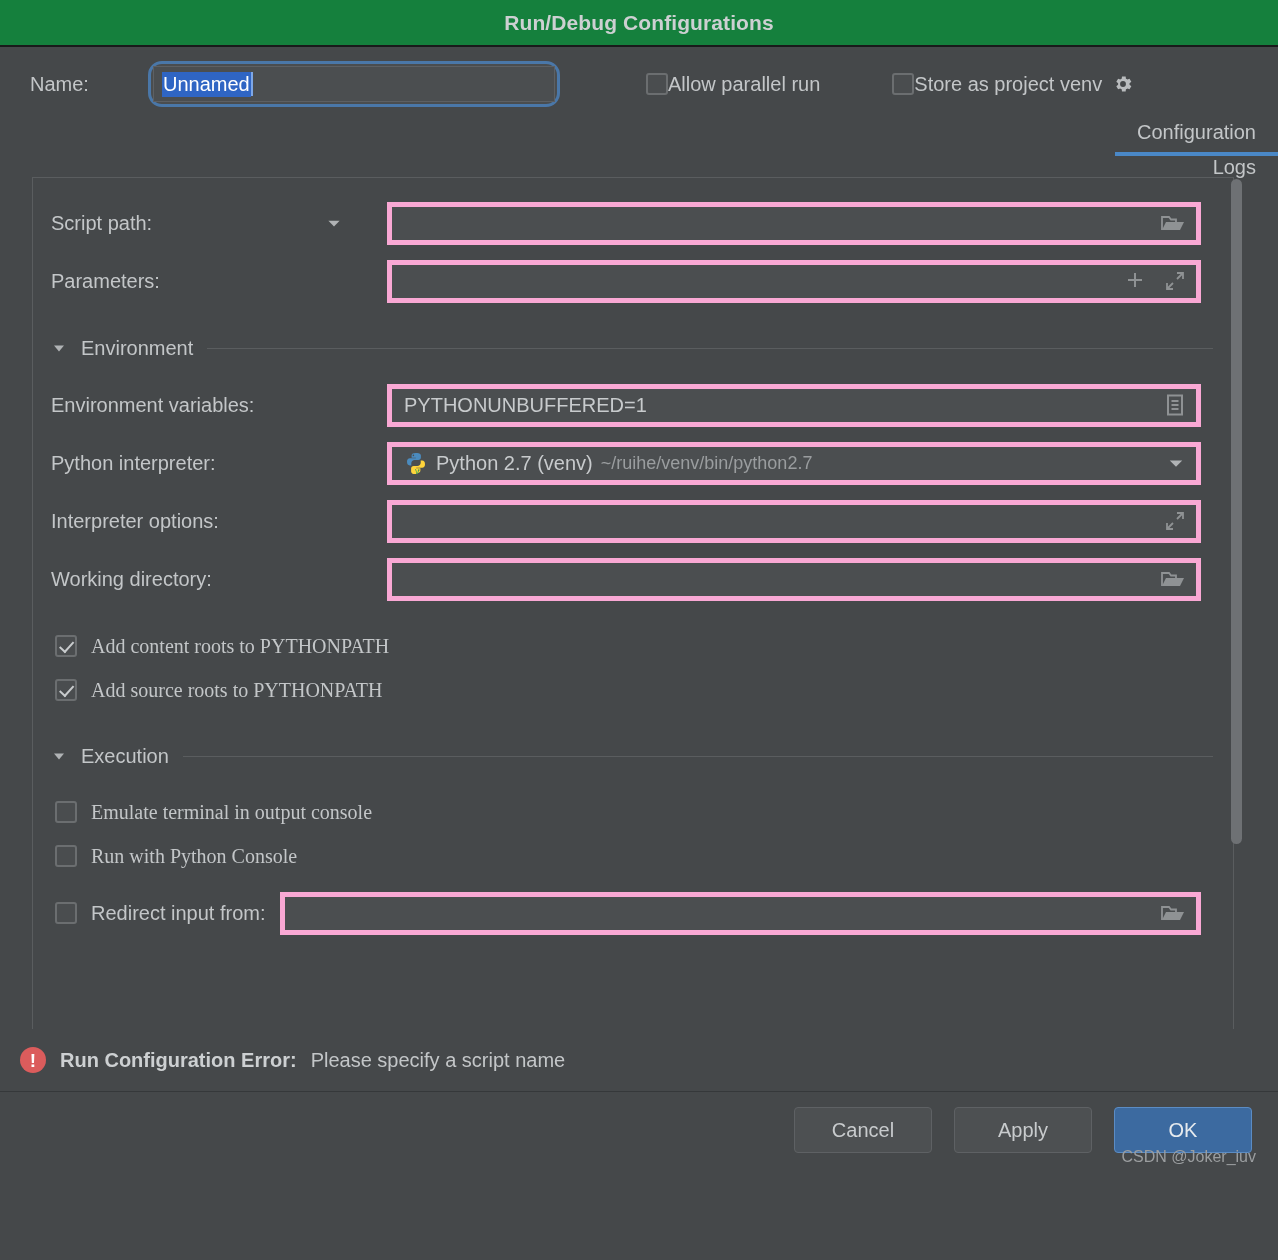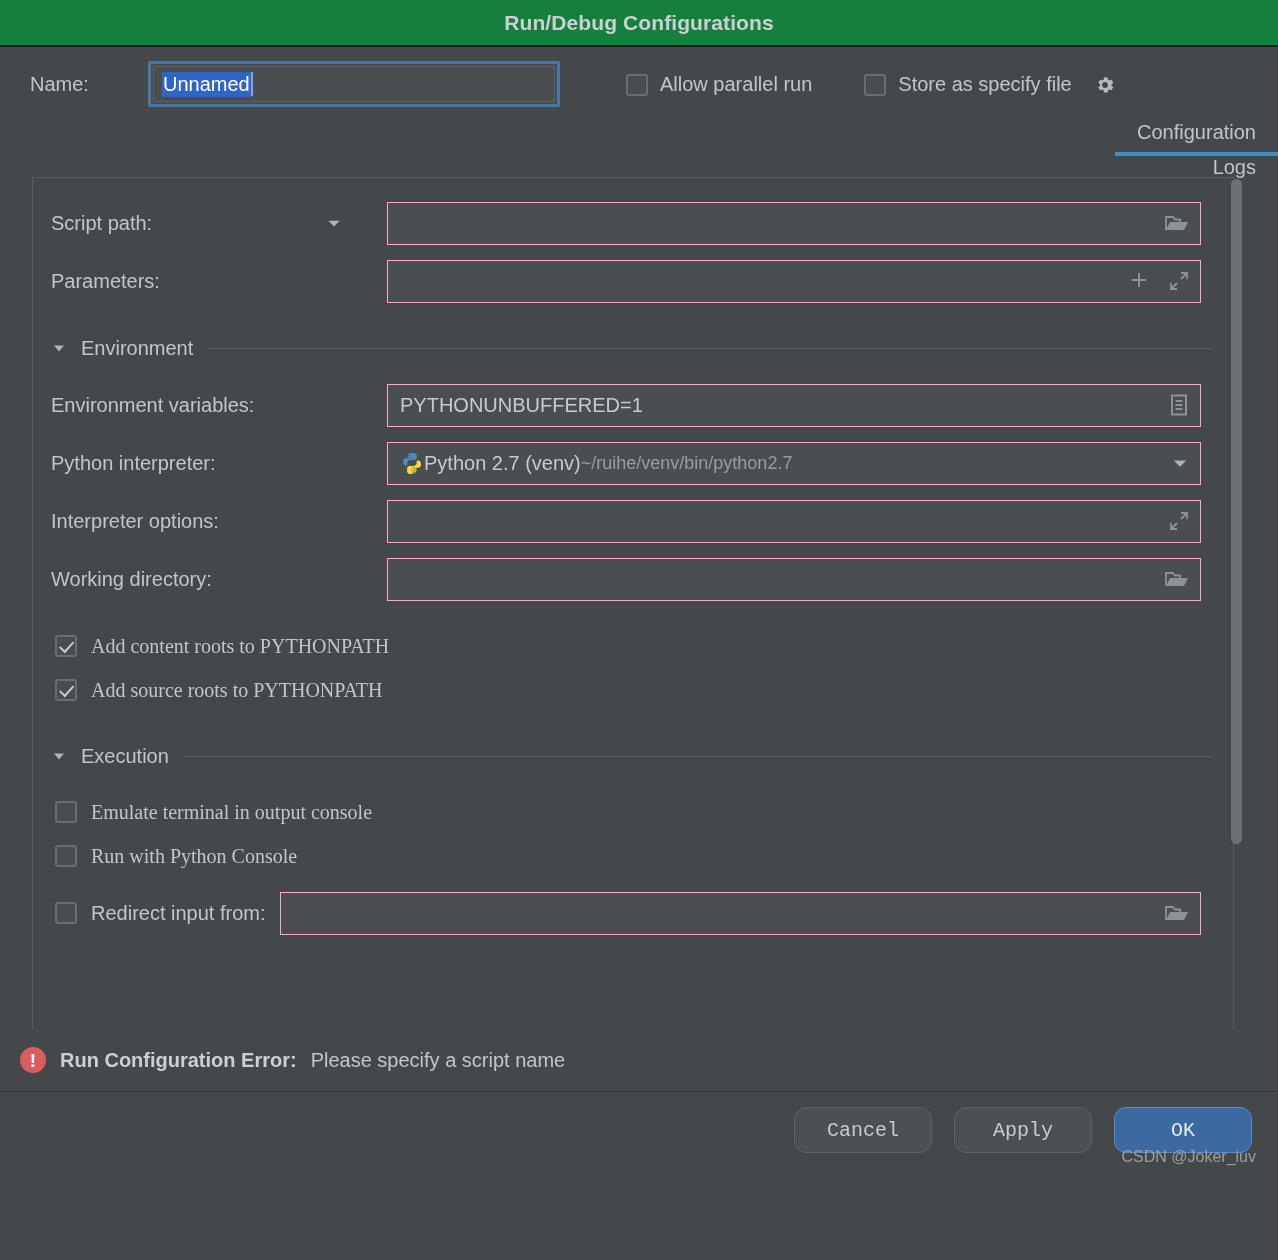--- a/index.html
+++ b/index.html
@@ -42,21 +42,21 @@
   .name-label {
     font-size: 20px;
     color: #c3c6c8;
     width: 118px;
     flex: 0 0 auto;
   }
   .name-input-wrap {
     width: 412px;
     height: 46px;
     border: 3px solid #4a77a8;
-    border-radius: 2px;
+    border-radius: 14px;
     box-sizing: border-box;
     background: #4a4d4f;
     display: flex;
     align-items: center;
     padding: 0 2px;
   }
   .name-input-inner {
     width: 100%;
     height: 36px;
     background: #4b4e50;
@@ -82,22 +82,22 @@
   }
 
   .name-checks {
     display: flex;
     align-items: center;
     margin-left: 66px;
     gap: 52px;
   }
   .chk-item {
     display: flex;
-    align-items: flex-end;
-    gap: 12px;
+    align-items: flex-start;
+    margin-left: 20px;
   }
   .chk-label {
     font-size: 20px;
     color: #c3c6c8;
   }
 
   
   .cb {
     width: 22px; height: 22px;
     border: 2px solid #6b6e70;
@@ -195,29 +195,29 @@
     display: flex;
     align-items: center;
     justify-content: space-between;
     padding-right: 44px;
     box-sizing: border-box;
   }
   .field {
     flex: 1 1 auto;
     height: 43px;
     background: #4b4e50;
-    border: 1px solid #f9a8d4;
+    border: 5px solid #f9a8d4;
     box-sizing: border-box;
     display: flex;
     align-items: center;
     padding: 0 10px 0 12px;
     margin-right: 32px;
     font-size: 20px;
     color: #c8cbcd;
-    gap: 0;
+    gap: 8px;
   }
   .field .spacer { flex: 1 1 auto; }
   .field-icons { display: flex; align-items: center; gap: 18px; }
 
   .gap-sm { height: 22px; }
   .gap-xs { height: 12px; }
 
   
   .section {
     display: flex;
@@ -280,27 +280,26 @@
     justify-content: flex-end;
     padding-right: 26px;
     gap: 22px;
     background: #45484a;
     position: relative;
   }
   .btn {
     min-width: 138px;
     height: 46px;
     border: 1px solid #5e6164;
-    border-radius: 12px;
+    border-radius: 4px;
     background: #4d5052;
     color: #c8cbcd;
     font-size: 20px;
     display: flex; align-items: center; justify-content: center;
     box-sizing: border-box;
-    font-family: Liberation Mono, monospace;
   }
   .btn.primary {
     background: #3c6aa0;
     border-color: #5b8cc4;
     color: #e6eaee;
   }
   .watermark {
     position: absolute;
     right: 22px;
     bottom: 2px;
@@ -327,21 +326,21 @@
     </div>
   </div>
 
   <div class="name-checks">
     <div class="chk-item">
       <span class="cb"></span>
       <span class="chk-label">Allow parallel run</span>
     </div>
     <div class="chk-item">
       <span class="cb"></span>
-      <span class="chk-label">Store as specify file</span>
+      <span class="chk-label">Store as project venv</span>
       <span class="gear-icon">
         <svg width="22" height="22" viewBox="0 0 24 24">
           <path fill="#b9bcbe" d="M19.1 12.9a7 7 0 0 0 0-1.8l2-1.5-2-3.4-2.3.9a7 7 0 0 0-1.6-.9l-.3-2.4h-4l-.3 2.4c-.6.2-1.1.5-1.6.9l-2.3-.9-2 3.4 2 1.5a7 7 0 0 0 0 1.8l-2 1.5 2 3.4 2.3-.9c.5.4 1 .7 1.6.9l.3 2.4h4l.3-2.4c.6-.2 1.1-.5 1.6-.9l2.3.9 2-3.4-2-1.5zM12 15.2A3.2 3.2 0 1 1 12 8.8a3.2 3.2 0 0 1 0 6.4z"></path>
         </svg>
       </span>
     </div>
   </div>
 </div>
 
 <div class="tabs">

